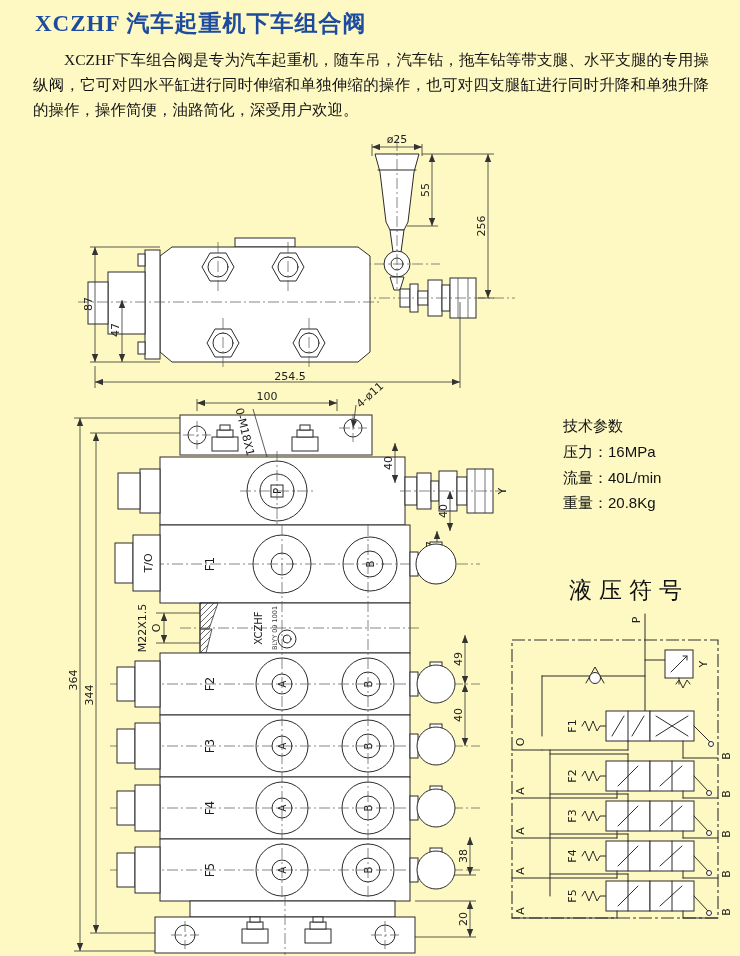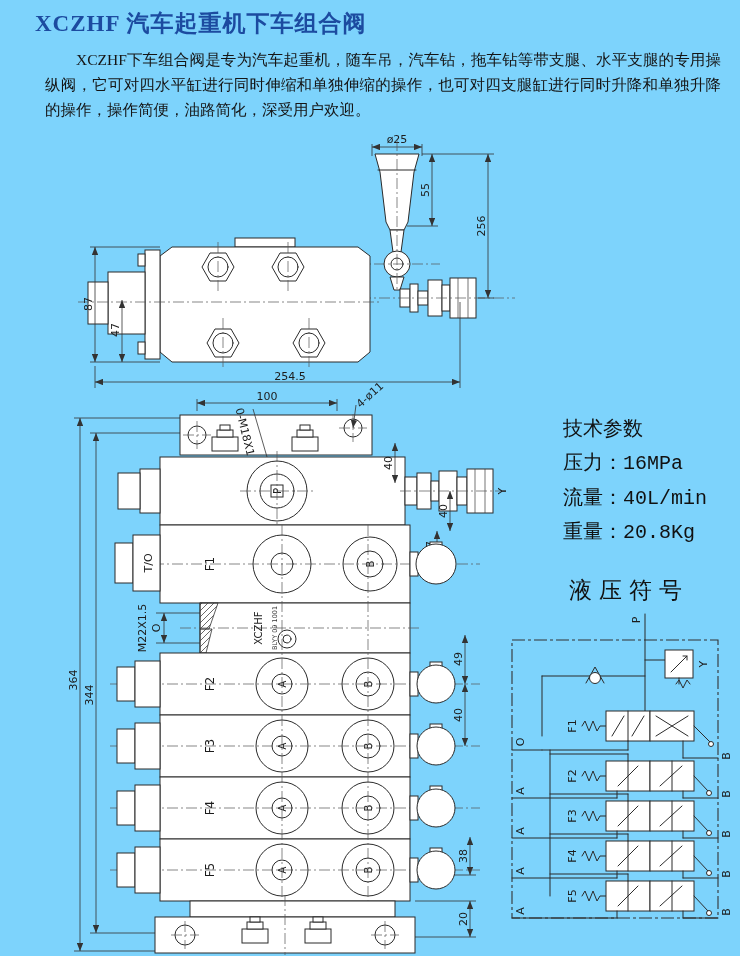--- a/index.html
+++ b/index.html
@@ -1,32 +1,32 @@
 <!DOCTYPE html>
 <html><head>
 <meta charset="utf-8">
 <style>
   html,body{margin:0;padding:0;background:#e8e8e8;}
   #page{
-    position:relative;width:740px;height:956px;background:#7dd3fc;
+    position:relative;width:740px;height:956px;background:#fef9c3;
     font-family:"Liberation Sans","DejaVu Sans",sans-serif;color:#111;
     overflow:hidden;margin:0 auto;
   }
   #page-title{
     position:absolute;left:35px;top:8px;font-size:23px;font-weight:bold;
     color:#1c4ba0;letter-spacing:1px;font-family:"Liberation Serif","DejaVu Serif",serif;
   }
   #intro{
     position:absolute;left:33px;top:47px;width:676px;
     font-size:15.5px;line-height:1.62;text-align:justify;text-indent:2em;
-    color:#151515;font-family:"Liberation Serif","DejaVu Serif",serif;margin-left:12px;
+    color:#151515;font-family:"Liberation Serif","DejaVu Serif",serif;
   }
   .specs{
-    position:absolute;left:563px;top:413px;font-size:20px;line-height:1.72;color:#111;
-    font-family:Liberation Mono, monospace;
+    position:absolute;left:563px;top:413px;font-size:15px;line-height:1.72;color:#111;
+    font-family:Liberation Sans, sans-serif;
   }
   .specs .row{white-space:nowrap;}
   #schematic-heading{
     position:absolute;left:569px;top:575px;font-size:23px;letter-spacing:7px;color:#111;
     font-family:"Liberation Serif","DejaVu Serif",serif;
   }
   svg{position:absolute;overflow:visible;}
   .ln{stroke:#2b2b2b;stroke-width:1;fill:none;stroke-linecap:round;}
   .lnf{stroke:#2b2b2b;stroke-width:1;fill:#fff;}
   .thin{stroke:#3a3a3a;stroke-width:0.7;fill:none;}

